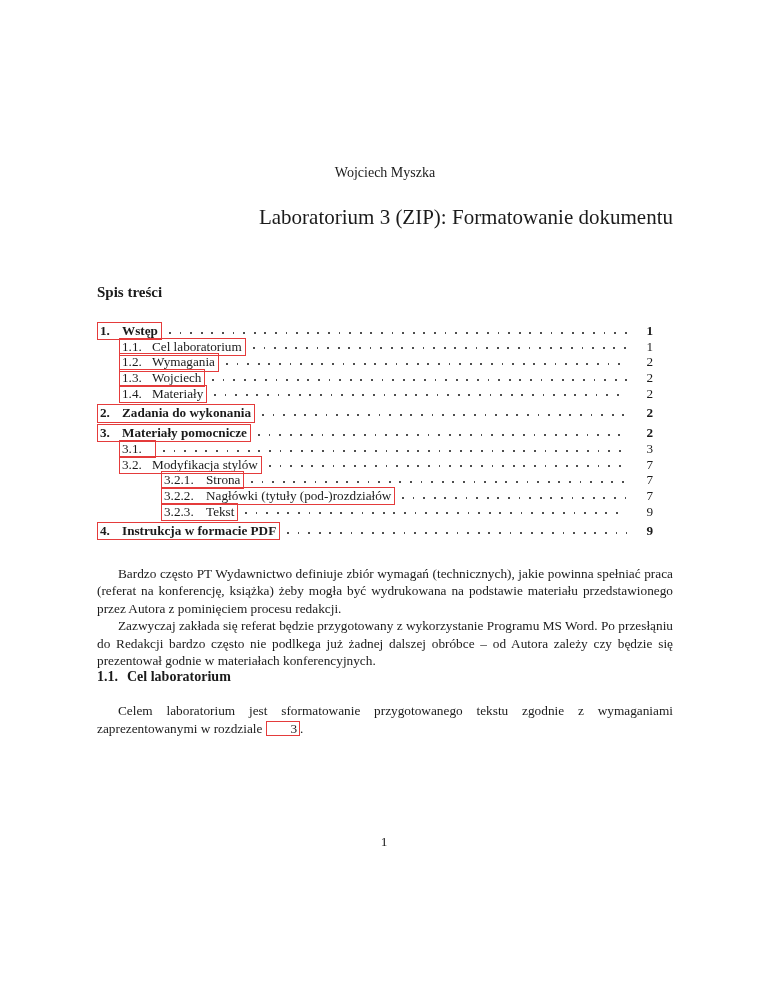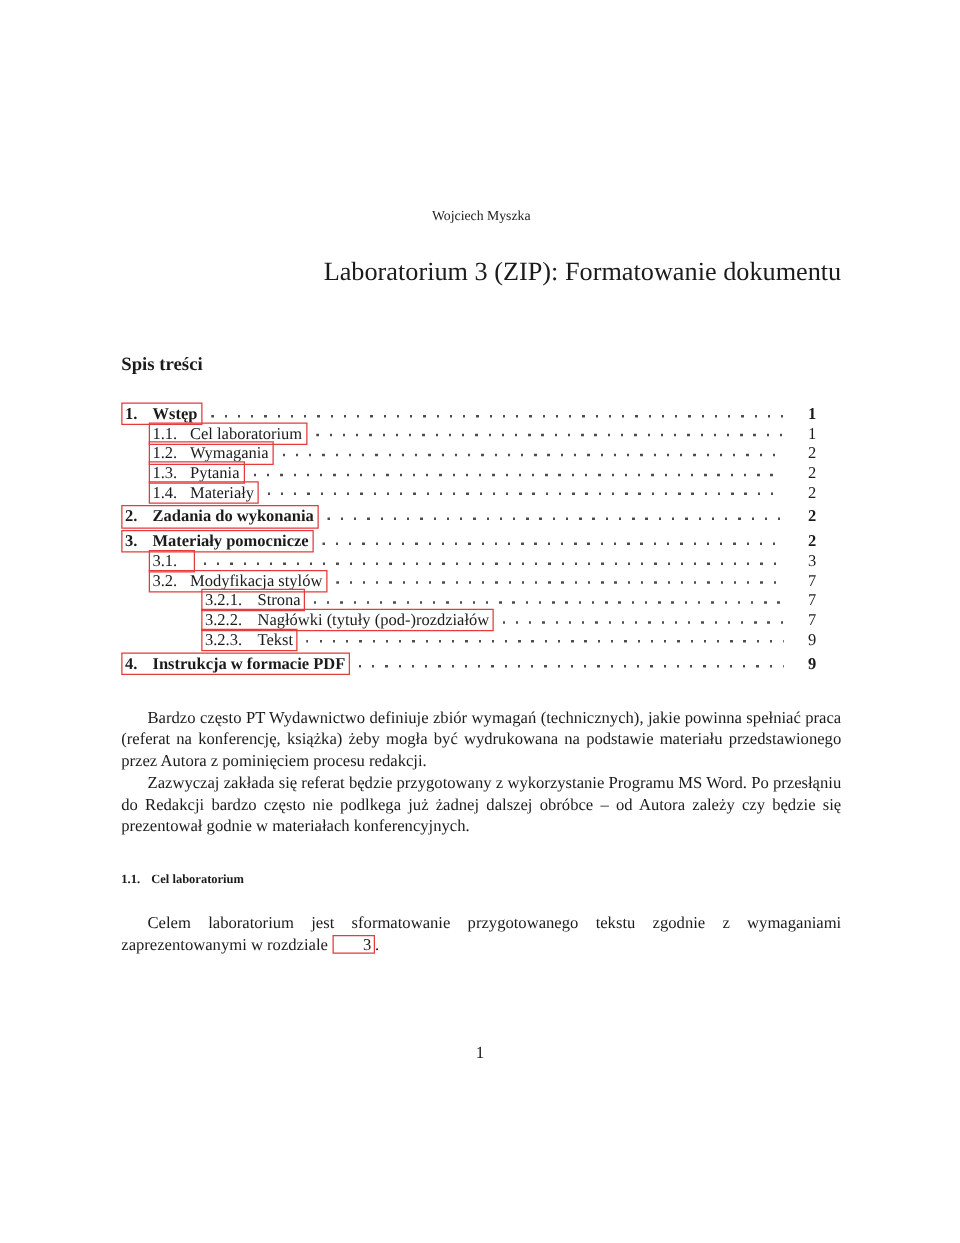--- a/index.html
+++ b/index.html
@@ -5,21 +5,21 @@
   * { margin:0; padding:0; box-sizing:border-box; }
   html, body { background:#ffffff; }
   body {
     width:768px; height:994px;
     position:relative; overflow:hidden;
     font-family:"Liberation Serif","DejaVu Serif",serif;
     color:#1b1b1b;
   }
   .content { position:absolute; left:97px; top:0; width:576px; }
 
-  .author { margin-top:166px; text-align:center; font-size:11px; line-height:14px; }
+  .author { margin-top:166px; text-align:center; font-size:14px; line-height:14px; }
   .doc-title { margin-top:24px; text-align:right; font-size:21px; font-weight:400; line-height:26px; }
 
   .toc-heading { margin-top:55px; font-size:15px; font-weight:700; line-height:15px; }
 
   .toc { margin-top:22px; font-size:13.2px; }
   .toc-row { display:flex; align-items:baseline; height:15.7px; line-height:15.2px; white-space:nowrap; }
   .toc-row.lvl1 { font-weight:700; margin-top:4px; }
   .toc-row.lvl1:first-child { margin-top:0; }
   .toc-row.lvl2 { padding-left:22px; }
   .toc-row.lvl3 { padding-left:64px;font-family:Liberation Serif, serif; }
@@ -37,21 +37,21 @@
     background-image:repeating-linear-gradient(to right,#4d4d4d 0,#4d4d4d 1.8px,transparent 1.8px,transparent 10.6px);
   }
   .toc-page { flex:none; width:42px; text-align:right; padding-right:20px; }
 
   .sec { margin-top:47px; font-size:15px; font-weight:700; line-height:16px; }
   .hnum1 { margin-right:12px; }
   .hnum2 { margin-right:9px; }
 
   .body-par { margin-top:27px; font-size:13.3px; line-height:17.4px; text-align:justify; text-indent:21px; }
   .body-par.mt0 { margin-top:0; }
-  .subsec { margin-top:27px; font-size:10px; font-weight:700; line-height:16px; }
+  .subsec { font-size:14px; font-weight:700; line-height:16px; }
   .body-par.par-11 { margin-top:17px; }
 
   .ref-box {
     display:inline-block; border:1px solid var(--link-red,#e43b3b);
     padding:0 2px; line-height:13px; margin-left:4px;
   }
   .footer-page { position:absolute; top:834px; left:0; width:768px; text-align:center; font-size:13.5px; }
 </style>
 </head>
 <body>
@@ -85,21 +85,21 @@
         <span class="toc-link">
           <span class="toc-num">1.2.</span>
           <span class="toc-title">Wymagania</span>
         </span>
         <span class="leader"></span>
         <span class="toc-page">2</span>
       </div>
       <div class="toc-row lvl2">
         <span class="toc-link">
           <span class="toc-num">1.3.</span>
-          <span class="toc-title">Pytania</span>
+          <span class="toc-title">Wojciech</span>
         </span>
         <span class="leader"></span>
         <span class="toc-page">2</span>
       </div>
       <div class="toc-row lvl2">
         <span class="toc-link">
           <span class="toc-num">1.4.</span>
           <span class="toc-title">Materiały</span>
         </span>
         <span class="leader"></span>

